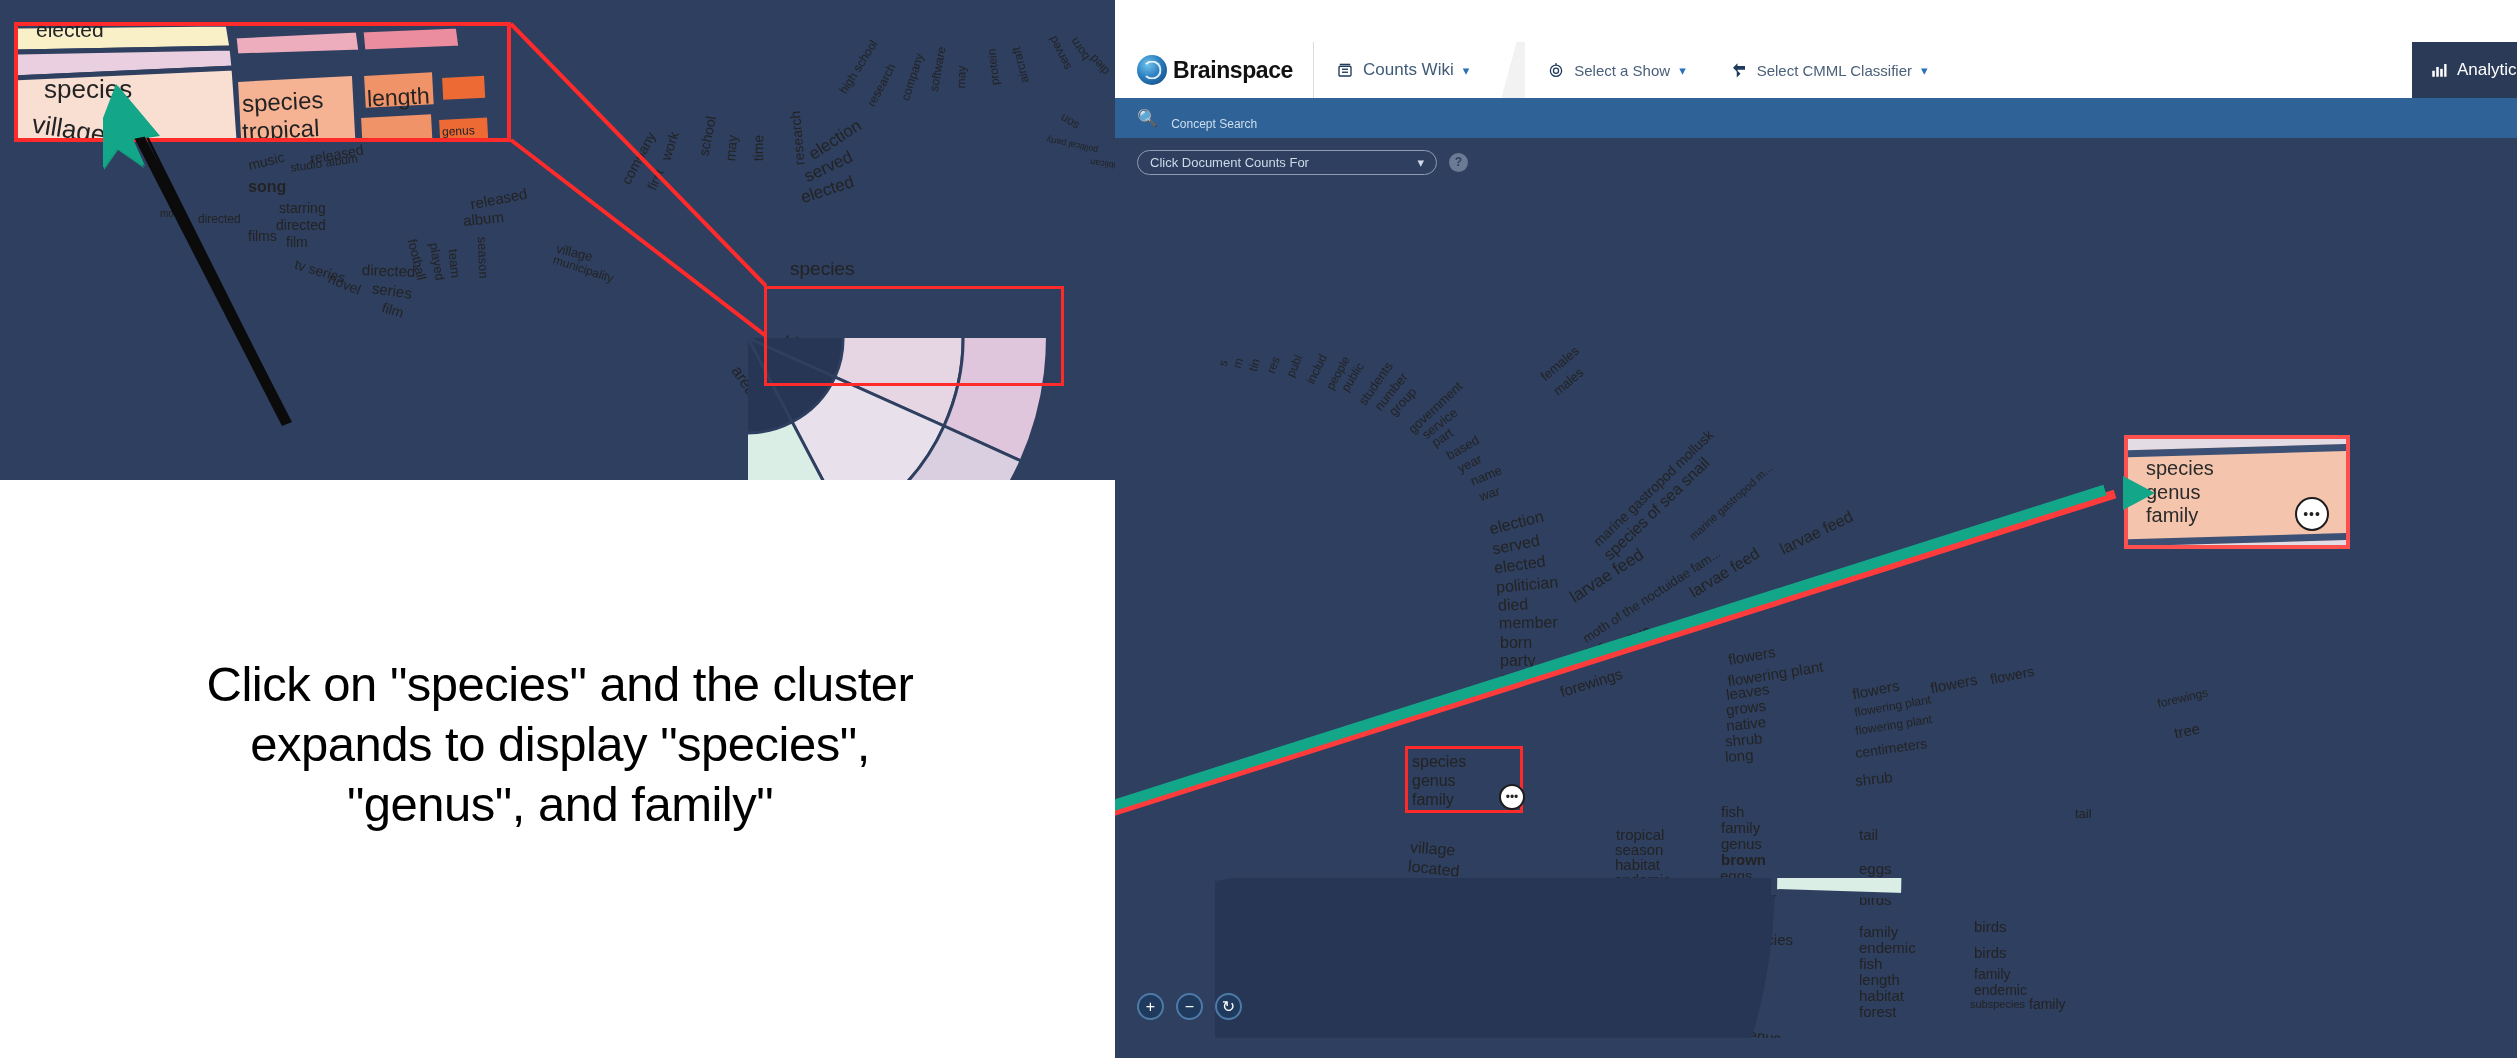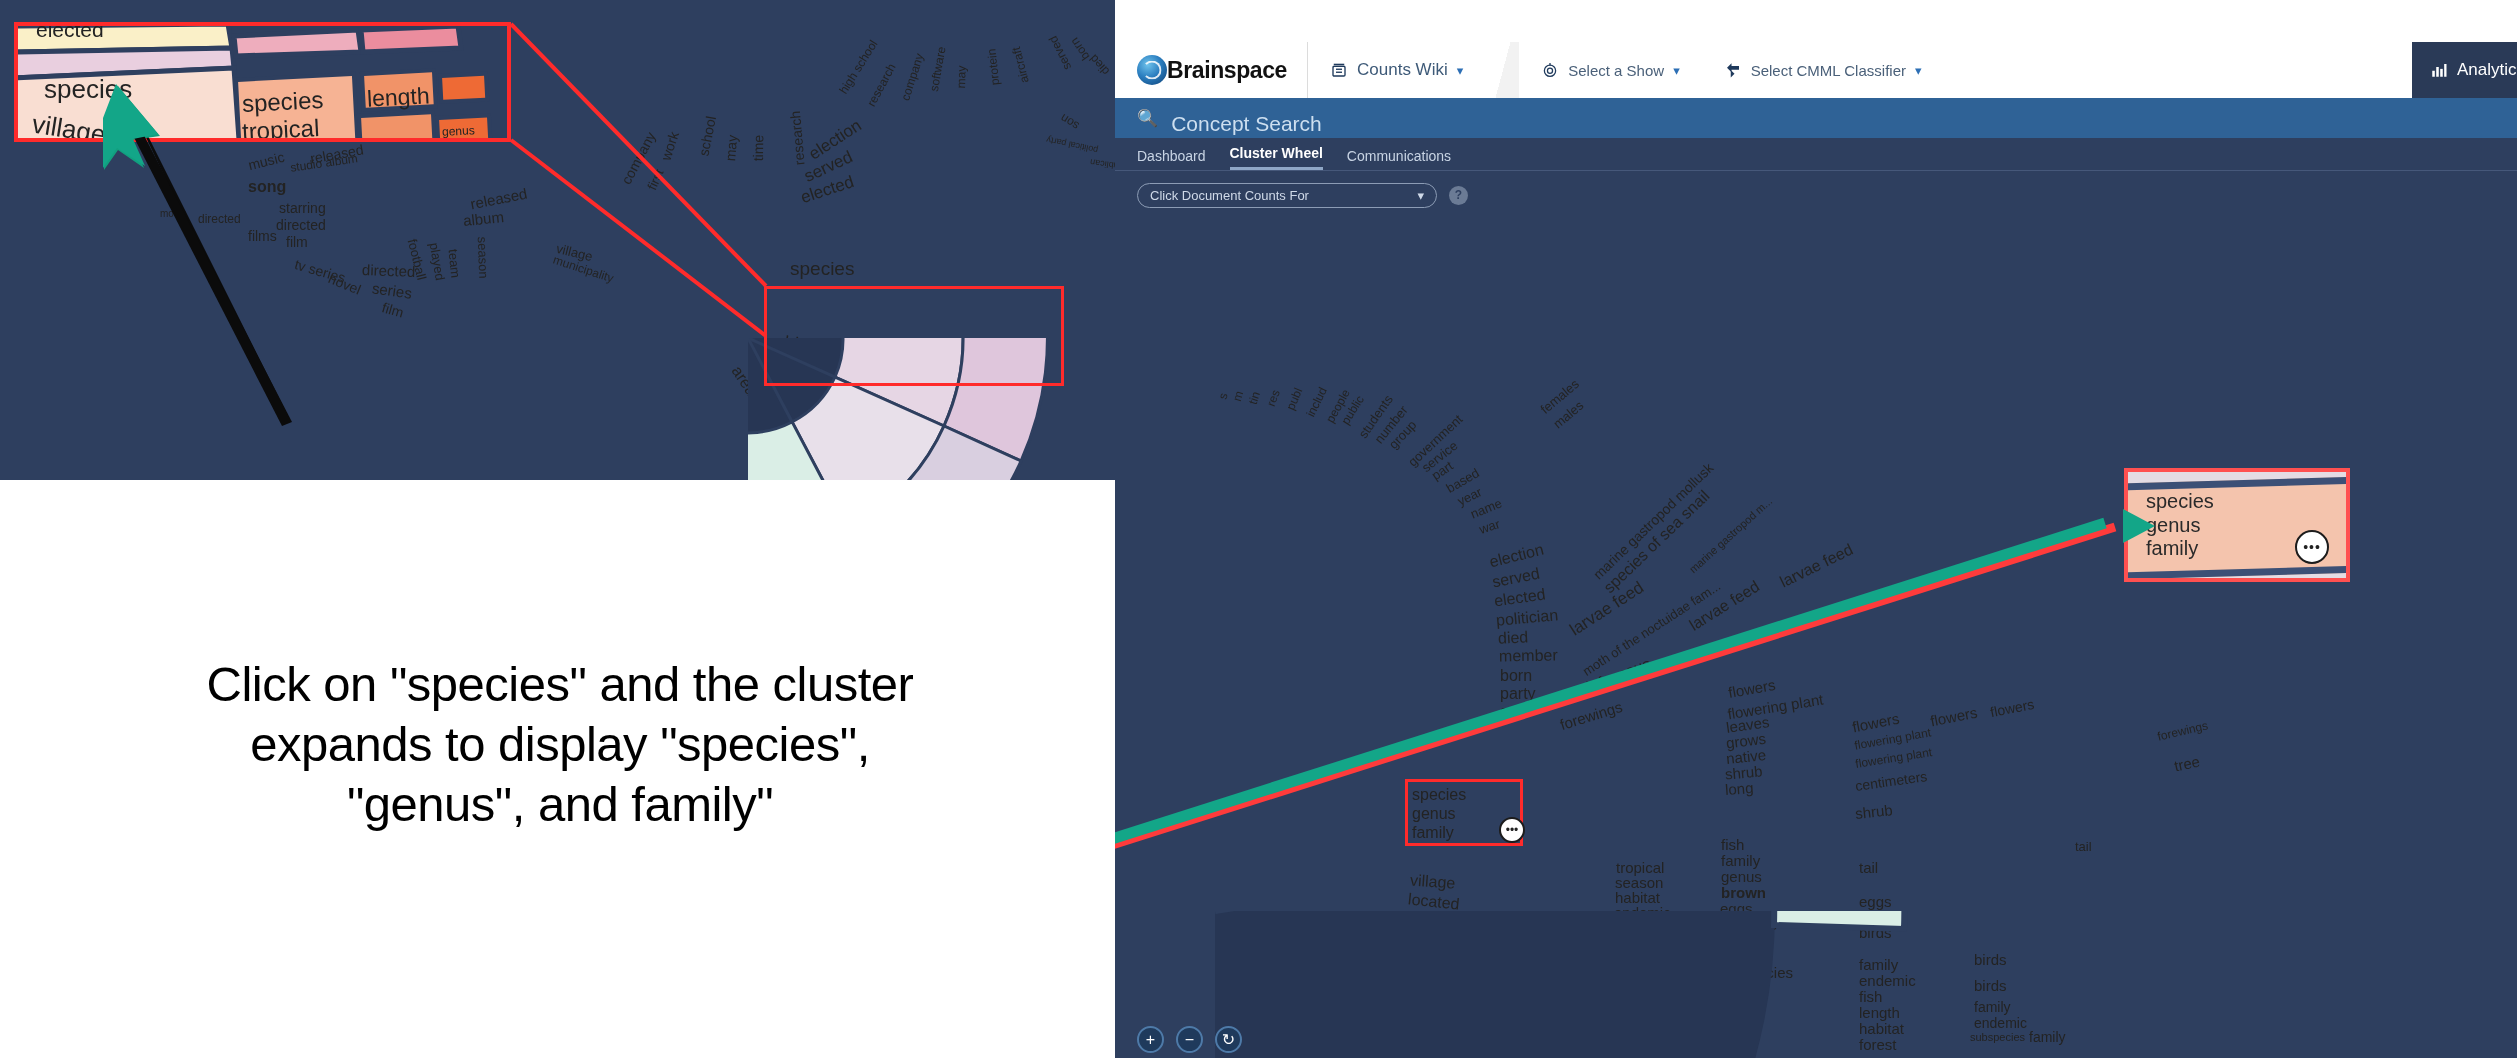--- a/index.html
+++ b/index.html
@@ -42,21 +42,21 @@
 
   
   #app {
     position: absolute; left: 1115px; top: 42px; width: 1402px; height: 1016px;
     background: #2e3f5f; overflow: hidden;
   }
   #topbar {
     position: relative; height: 56px; background: #ffffff;
     display: flex; align-items: center; border-bottom: 0px solid #e2e2e2;
   }
-  .brand { display:flex; align-items:center; gap:0; padding: 0 20px 0 22px; height: 56px; }
+  .brand { display:flex; align-items:center; gap:6px; padding: 0 20px 0 22px; height: 56px; }
   .brand-logo { width: 30px; height: 30px; border-radius: 50%;
     background: radial-gradient(circle at 36% 32%, #6fc3ec 0%, #2c7fc0 45%, #1a5b96 75%, #14477a 100%);
     position: relative; flex: 0 0 auto; }
   .brand-logo::after{
     content:""; position:absolute; left:50%; top:50%; width:15px; height:15px;
     transform:translate(-50%,-50%); border-radius:50%;
     border:2px solid rgba(255,255,255,.85); border-left-color:transparent;
   }
   .brand-name { font-size: 23px; font-weight: bold; color: #111; letter-spacing:-0.4px; }
   .topdivider { width:1px; height:56px; background:#dcdcdc; }
@@ -66,21 +66,21 @@
   .ic { width:18px; height:18px; display:inline-block; flex:0 0 auto; color:#1f3a5c; }
   .analytics-btn {
     position:absolute; right:0; top:0; height:56px; background:#2a3a57; color:#fff;
     display:flex; align-items:center; gap:9px; padding: 0 18px; font-size:17px; width: 105px; overflow:hidden;
   }
 
   #searchbar {
     height: 40px; background:#2f6296; display:flex; align-items:center; gap:13px; padding: 0 22px;
   }
   #searchbar .sq { color:#d8e7f5; font-size:17px; font-weight:bold; }
-  .search-ph { color:#cddff0; font-size:21px;margin-top:12px; }
+  .search-ph { color:#cddff0; font-size:12px;margin-top:12px; }
 
   #tabsrow {
     height: 33px; background:#2e3f5f; display:flex; align-items:flex-end;
     padding: 0 22px; gap: 24px; border-bottom:1px solid #46587a;
   }
   .tab { font-size:14px; color:#c8d4e4; padding-bottom:6px; }
   .tab.active { color:#ffffff; font-weight:bold; border-bottom:3px solid #8fa7c6; }
 
   #controls { height: 40px; display:flex; align-items:center; gap:12px; padding: 8px 22px 0 22px; }
   .select {
@@ -350,25 +350,20 @@
         </svg>
         <span>Analytics</span>
       </div>
     </div>
 
     <div id="searchbar">
       <span class="sq">🔍</span>
       <span class="search-ph">Concept Search</span>
     </div>
 
-    <div id="tabsrow">
-      <div class="tab">Dashboard</div>
-      <div class="tab active">Cluster Wheel</div>
-      <div class="tab">Communications</div>
-    </div>
 
     <div id="controls">
       <div class="select">
         <span>Click Document Counts For</span>
         <span class="chev" style="color:#cfd9e8">▾</span>
       </div>
       <div class="helpdot">?</div>
     </div>
 
     <div id="wheel-area">

